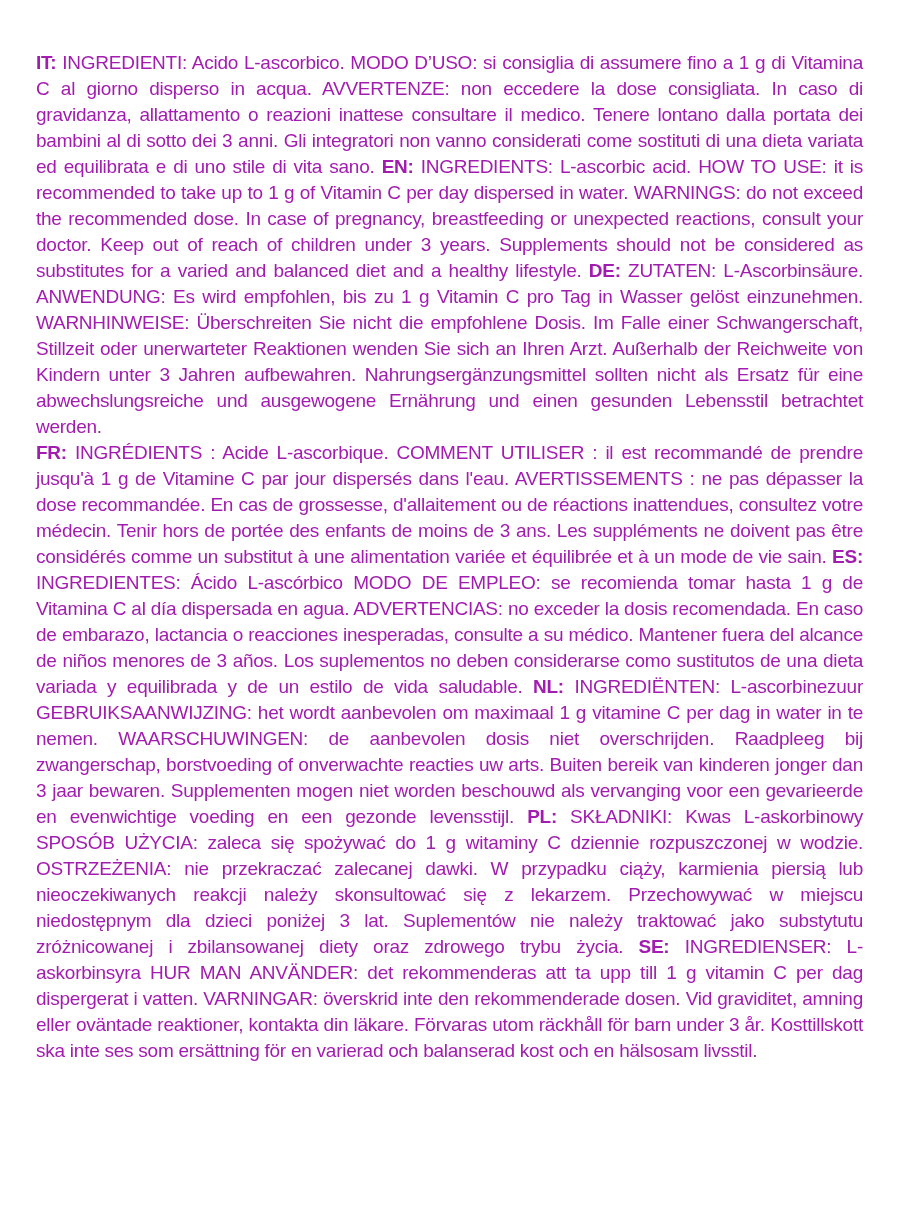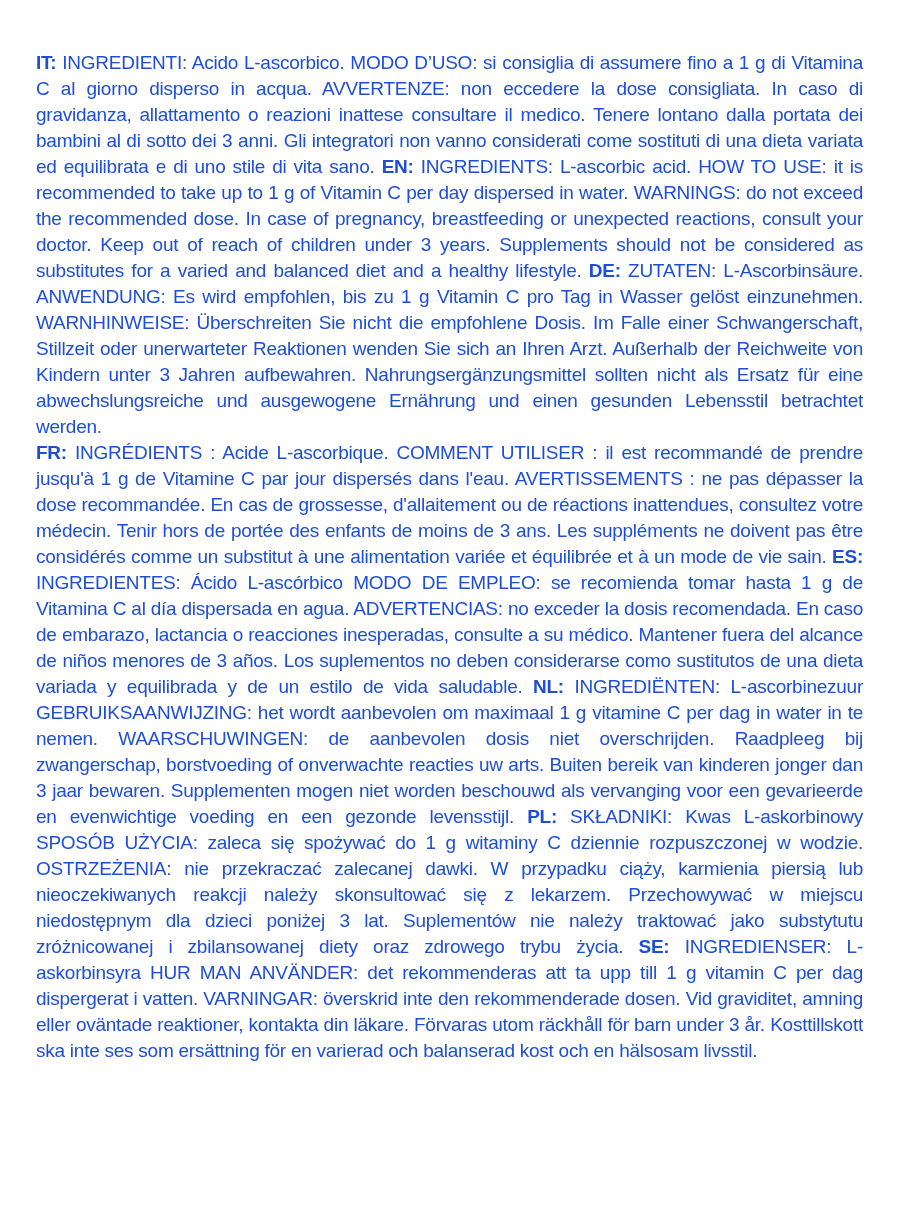--- a/index.html
+++ b/index.html
@@ -21,21 +21,21 @@
     top: 50px;
     width: 827px;
   }
   .para {
     margin: 0;
     font-size: 19px;
     line-height: 26px;
     letter-spacing: -0.25px;
     text-align: justify;
     text-justify: inter-word;
-    color: #1d4ed8;
+    color: #a21caf;
   }
   .para b {
     font-weight: 700;
   }
 </style>
 </head>
 <body>
 
 <div class="label-text-block">
     <p class="para"><b>IT:</b><span> INGREDIENTI: Acido L-ascorbico. MODO D’USO: si consiglia di assumere fino a 1 g di Vitamina C al giorno disperso in acqua. AVVERTENZE: non eccedere la dose consigliata. In caso di gravidanza, allattamento o reazioni inattese consultare il medico. Tenere lontano dalla portata dei bambini al di sotto dei 3 anni. Gli integratori non vanno considerati come sostituti di una dieta variata ed equilibrata e di uno stile di vita sano. </span><b>EN:</b><span> INGREDIENTS: L-ascorbic acid. HOW TO USE: it is recommended to take up to 1 g of Vitamin C per day dispersed in water. WARNINGS: do not exceed the recommended dose. In case of pregnancy, breastfeeding or unexpected reactions, consult your doctor. Keep out of reach of children under 3 years. Supplements should not be considered as substitutes for a varied and balanced diet and a healthy lifestyle. </span><b>DE:</b><span> ZUTATEN: L-Ascorbinsäure. ANWENDUNG: Es wird empfohlen, bis zu 1 g Vitamin C pro Tag in Wasser gelöst einzunehmen. WARNHINWEISE: Überschreiten Sie nicht die empfohlene Dosis. Im Falle einer Schwangerschaft, Stillzeit oder unerwarteter Reaktionen wenden Sie sich an Ihren Arzt. Außerhalb der Reichweite von Kindern unter 3 Jahren aufbewahren. Nahrungsergänzungsmittel sollten nicht als Ersatz für eine abwechslungsreiche und ausgewogene Ernährung und einen gesunden Lebensstil betrachtet werden.</span></p>

